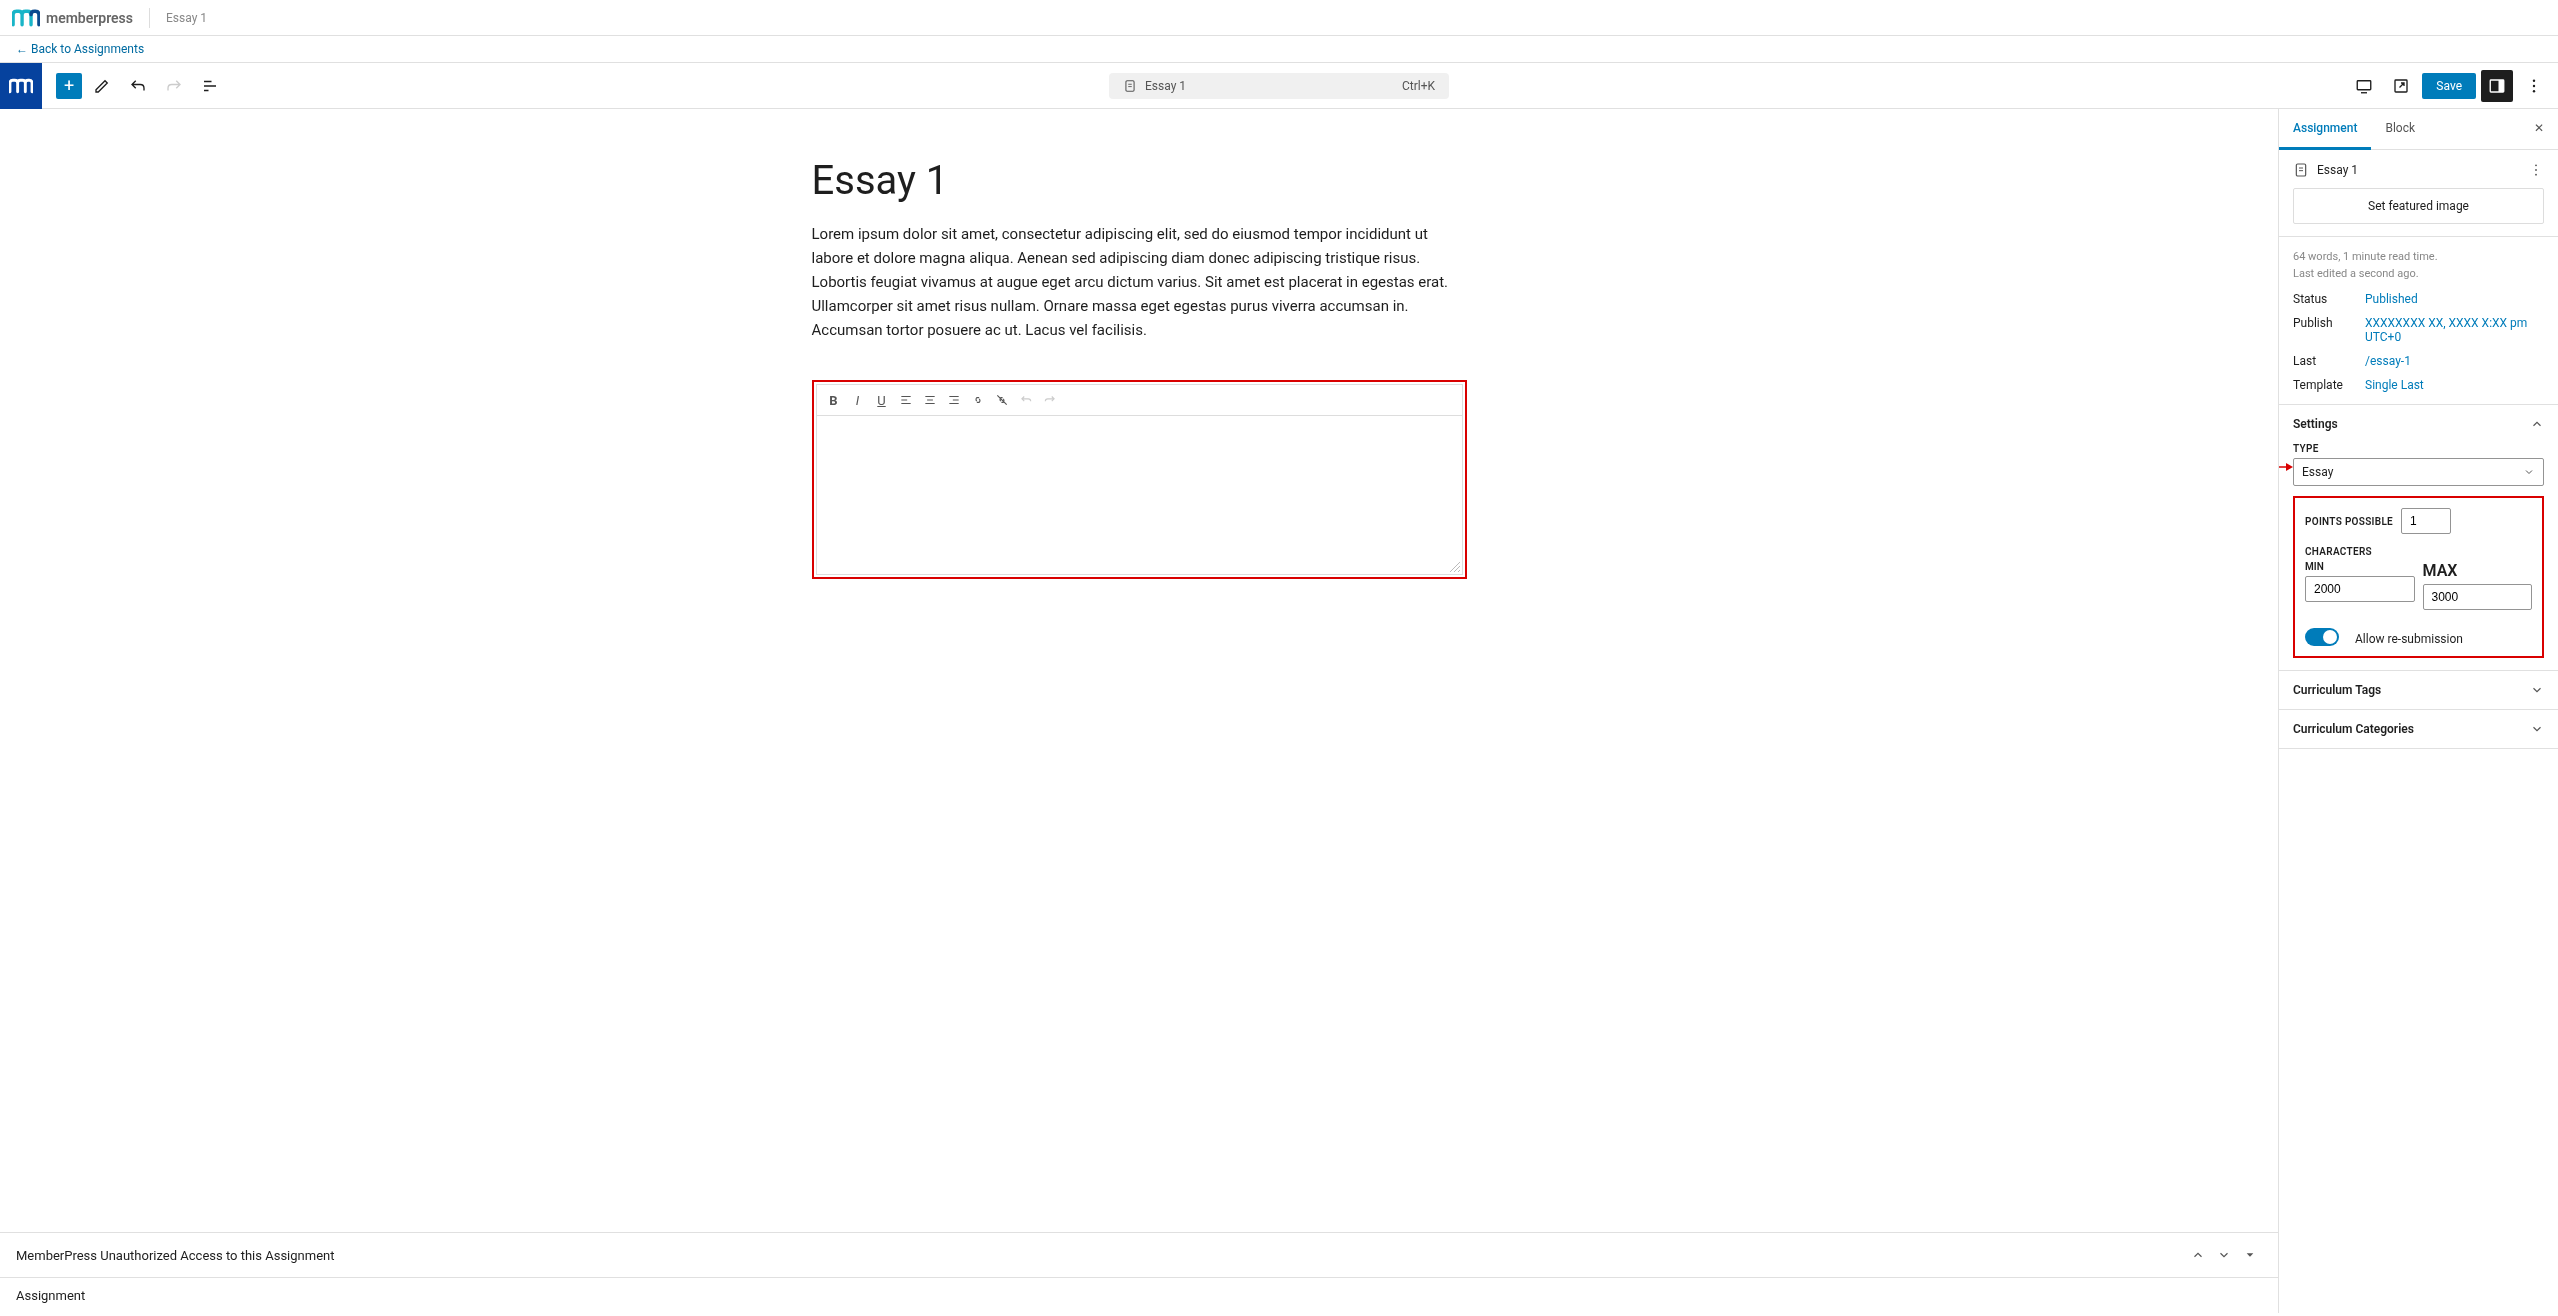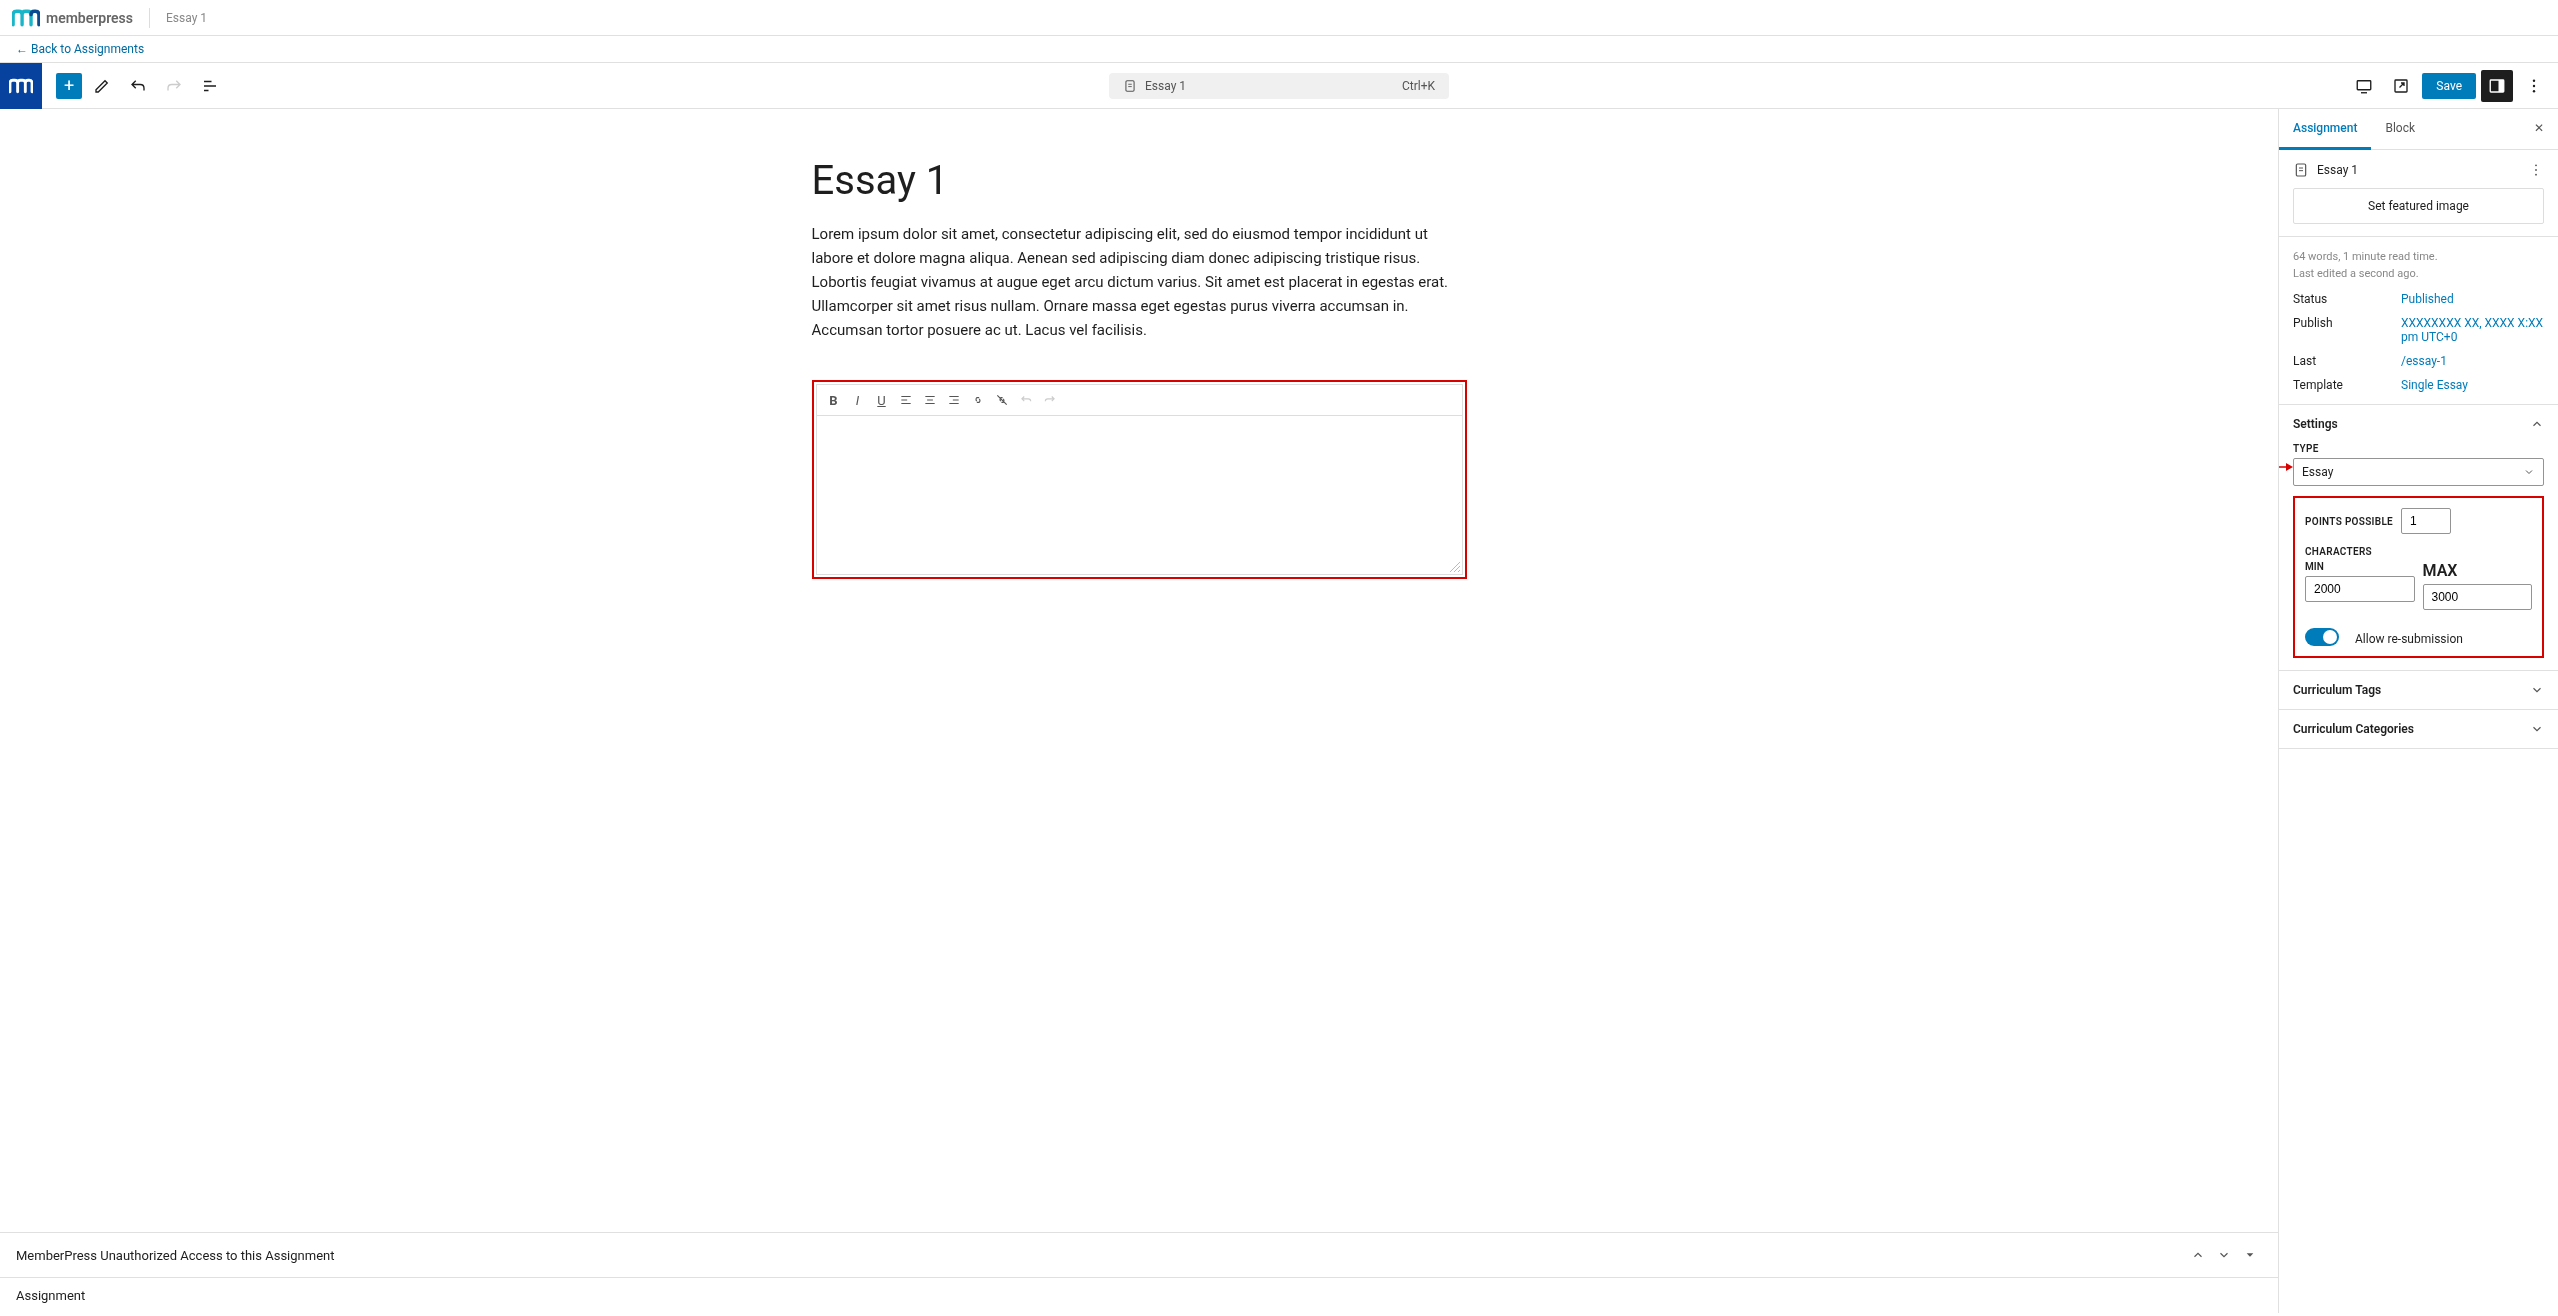--- a/index.html
+++ b/index.html
@@ -62,21 +62,21 @@
     .sidebar-tab.active { color: #007cba; border-bottom: 3px solid #007cba; font-weight: 500; margin-bottom: -1px; }
     .sidebar-close { margin-left: auto; padding: 12px 14px; cursor: pointer; color: #555; }
     
     .sb-section { border-bottom: 1px solid #e0e0e0; padding: 12px 14px; }
     .sb-row { display: flex; align-items: center; justify-content: space-between; }
     .sb-doc-header { display: flex; align-items: center; gap: 8px; }
     .sb-featured { border: 1px solid #ddd; padding: 10px; text-align: center; margin-top: 10px; cursor: pointer; border-radius: 2px; font-size: 12px; }
     .sb-meta { color: #888; font-size: 11px; line-height: 1.5; }
     .sb-kv { display: flex; margin-top: 10px; font-size: 12px; }
     .sb-kv .k { width: 72px; color: #1e1e1e; }
-    .sb-kv .v { color: #007cba; cursor: pointer; flex: 1; margin-left: 36px; }
+    .sb-kv .v { color: #007cba; cursor: pointer; flex: 1; }
     
     .sb-panel-head { display: flex; justify-content: space-between; align-items: center; font-weight: 600; font-size: 12px; cursor: pointer; }
     .sb-label { font-size: 10px; font-weight: 600; letter-spacing: 0.3px; text-transform: uppercase; color: #1e1e1e; margin-top: 12px; margin-bottom: 4px; }
     .sb-select { width: 100%; border: 1px solid #949494; padding: 6px 8px; font-size: 12px; border-radius: 2px; background: #fff; display: flex; justify-content: space-between; align-items: center; cursor: pointer; }
     .sb-input { border: 1px solid #949494; padding: 5px 8px; font-size: 12px; border-radius: 2px; width: 50px; }
     .sb-input-wide { width: 88px; }
     .sb-two-col { display: flex; gap: 8px; }
     .sb-col { flex: 1; }
     .sb-col .sb-input { width: 100%; }
     .sb-toggle-row { display: flex; align-items: flex-end; gap: 16px; margin-top: 18px; }
@@ -304,21 +304,21 @@
       <div class="sb-kv">
           <span class="k">Publish</span>
           <span class="v">XXXXXXXX XX, XXXX X:XX pm UTC+0</span>
         </div>
       <div class="sb-kv">
           <span class="k">Last</span>
           <span class="v">/essay-1</span>
         </div>
       <div class="sb-kv">
           <span class="k">Template</span>
-          <span class="v">Single Essay</span>
+          <span class="v">Single Last</span>
         </div>
     </div>
 
     <div class="sb-section" style="position:relative;">
       <div class="sb-panel-head">
         <span>Settings</span>
         <svg width="14" height="14" viewBox="0 0 24 24">
             <path d="M6 15 L12 9 L18 15" fill="none" stroke="#555" stroke-width="2"></path>
           </svg>
       </div>

